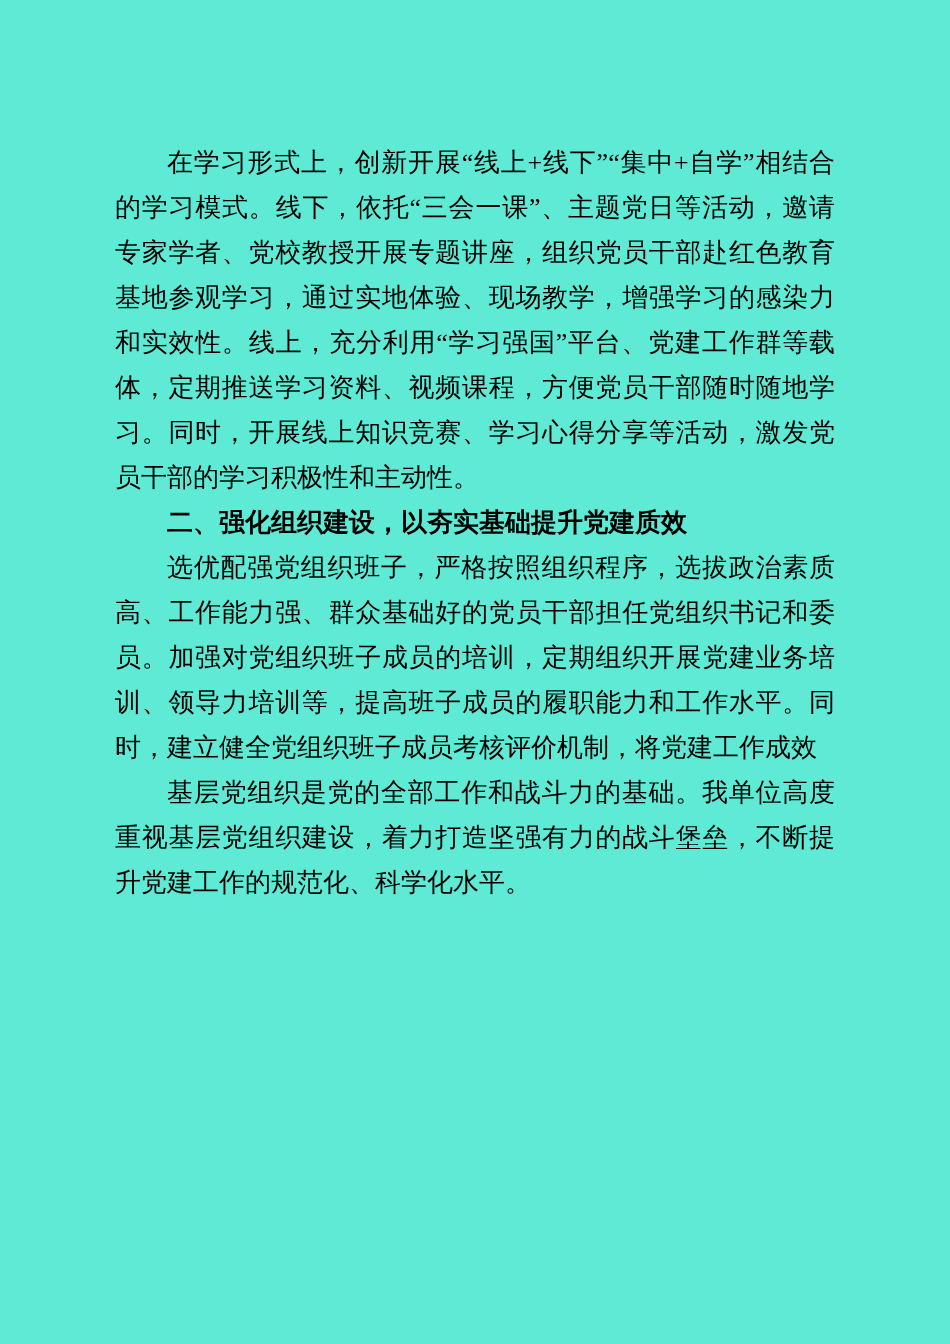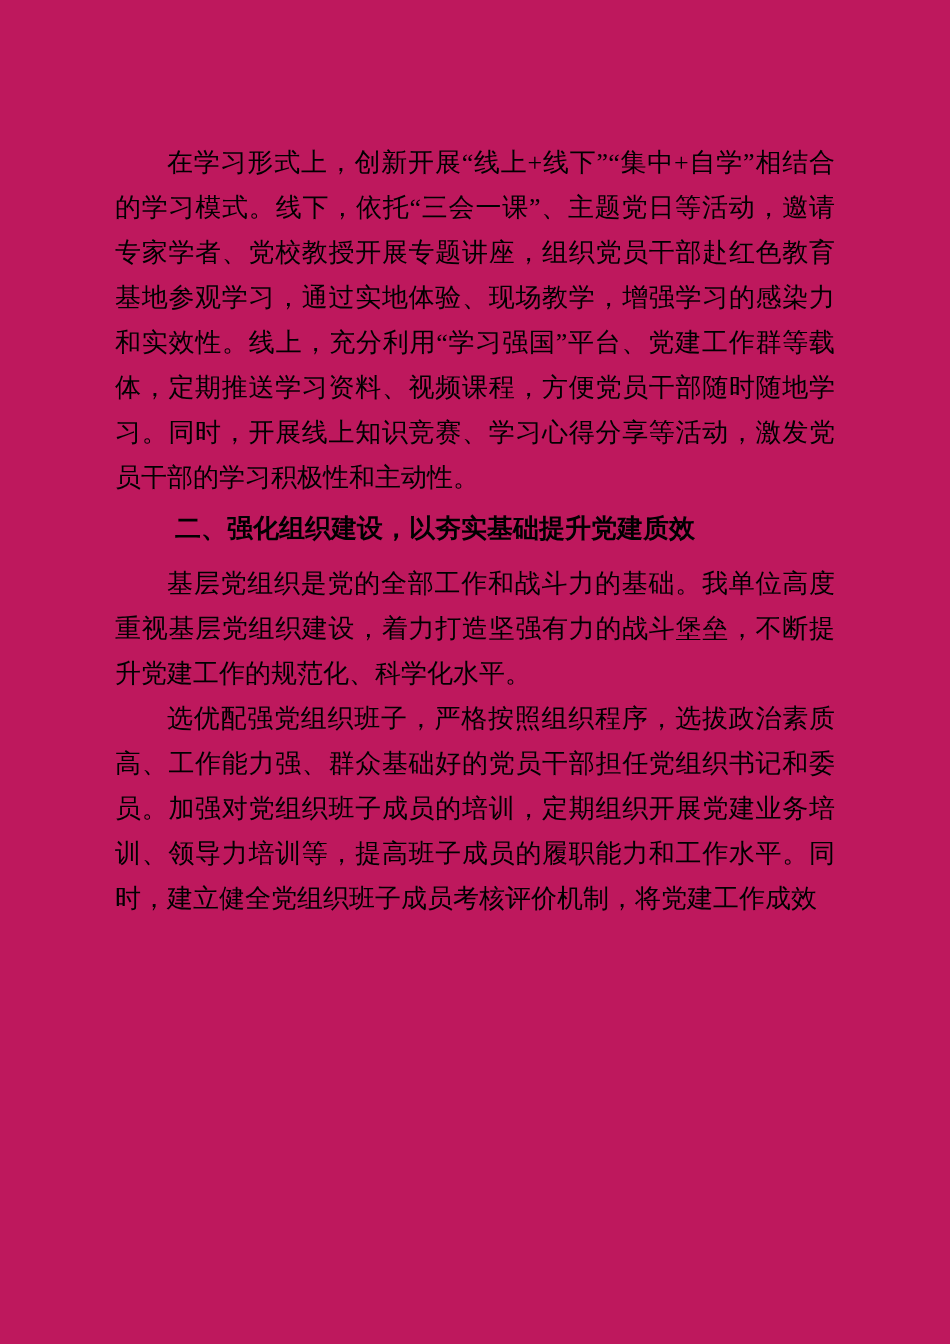--- a/index.html
+++ b/index.html
@@ -6,45 +6,45 @@
     margin: 0;
     padding: 0;
     background: #ffffff;
   }
   .page {
     position: relative;
     width: 950px;
     height: 1344px;
     box-sizing: border-box;
     padding: 140px 115px 0 115px;
-    background: #be185d;
+    background: #5eead4;
     color: #000000;
     font-family: "Liberation Serif", "DejaVu Serif", serif;
     overflow: hidden;
   }
   .para {
     margin: 0;
     font-size: 26px;
     line-height: 45px;
     text-align: justify;
     text-justify: inter-ideograph;
     text-indent: 2em;
     font-weight: 400;
   }
   .heading {
-    margin: 8px;
+    margin: 0;
     font-size: 26px;
     line-height: 45px;
     font-weight: 700;
     text-indent: 2em;
-    font-family: Liberation Mono, monospace;
+    font-family: Liberation Sans, sans-serif;
     color: #000000;
   }
 </style>
 </head>
 <body>
 
 <div class="page">
   <p class="para">在学习形式上，创新开展“线上+线下”“集中+自学”相结合的学习模式。线下，依托“三会一课”、主题党日等活动，邀请专家学者、党校教授开展专题讲座，组织党员干部赴红色教育基地参观学习，通过实地体验、现场教学，增强学习的感染力和实效性。线上，充分利用“学习强国”平台、党建工作群等载体，定期推送学习资料、视频课程，方便党员干部随时随地学习。同时，开展线上知识竞赛、学习心得分享等活动，激发党员干部的学习积极性和主动性。</p>
   <h2 class="heading">二、强化组织建设，以夯实基础提升党建质效</h2>
+  <p class="para">选优配强党组织班子，严格按照组织程序，选拔政治素质高、工作能力强、群众基础好的党员干部担任党组织书记和委员。加强对党组织班子成员的培训，定期组织开展党建业务培训、领导力培训等，提高班子成员的履职能力和工作水平。同时，建立健全党组织班子成员考核评价机制，将党建工作成效</p>
   <p class="para">基层党组织是党的全部工作和战斗力的基础。我单位高度重视基层党组织建设，着力打造坚强有力的战斗堡垒，不断提升党建工作的规范化、科学化水平。</p>
-  <p class="para">选优配强党组织班子，严格按照组织程序，选拔政治素质高、工作能力强、群众基础好的党员干部担任党组织书记和委员。加强对党组织班子成员的培训，定期组织开展党建业务培训、领导力培训等，提高班子成员的履职能力和工作水平。同时，建立健全党组织班子成员考核评价机制，将党建工作成效</p>
 </div>
 
 </body></html>

